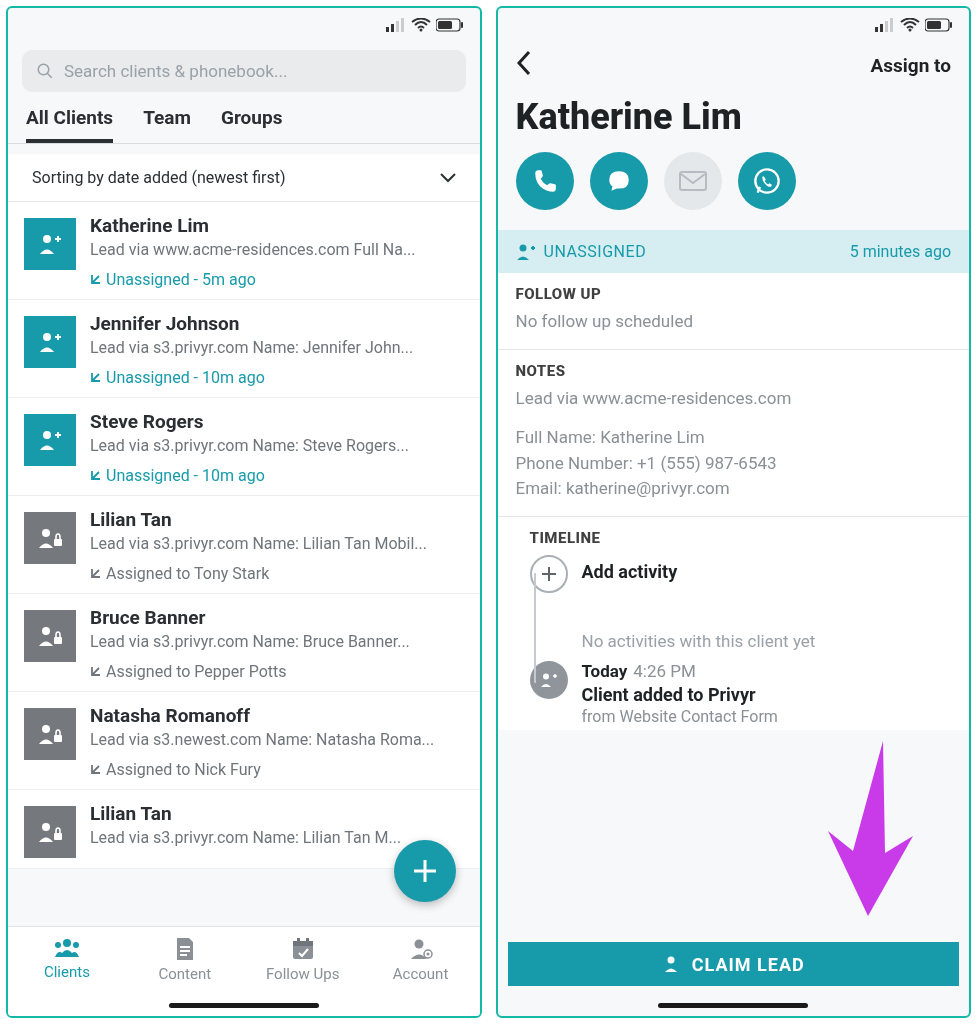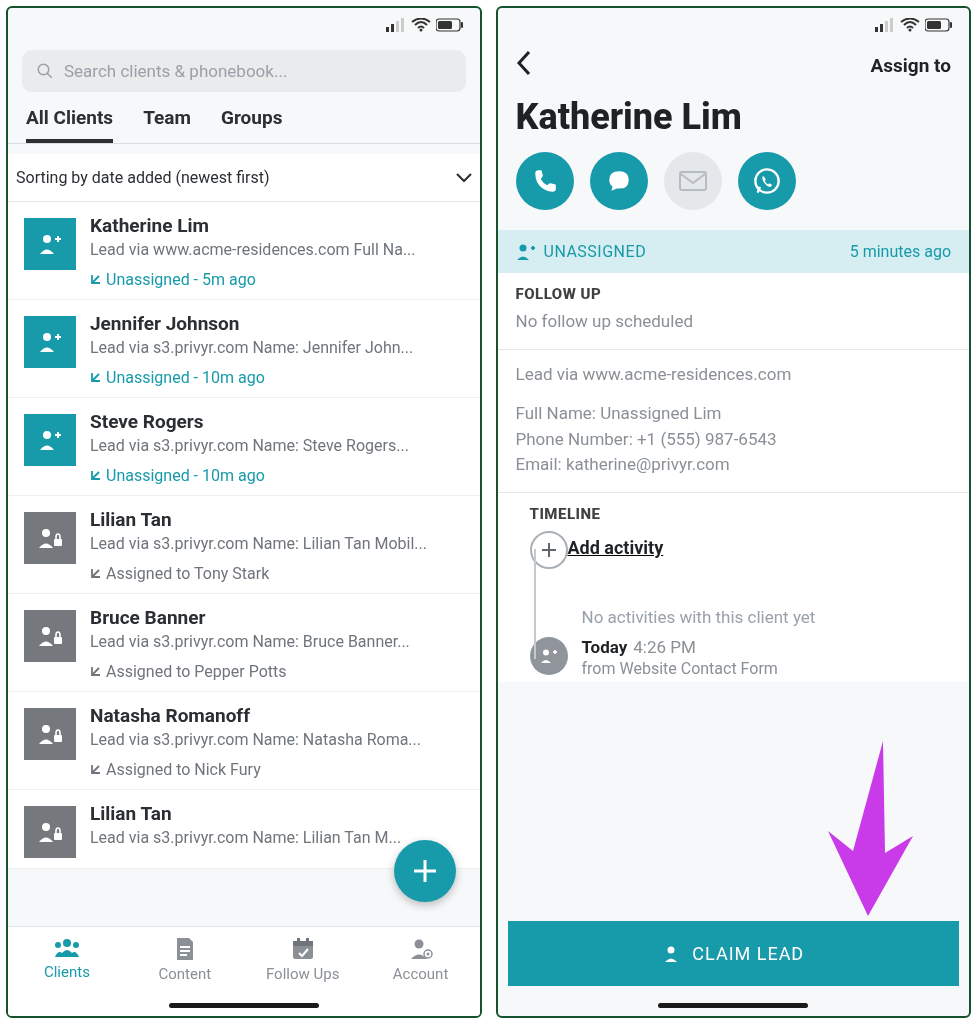--- a/index.html
+++ b/index.html
@@ -6,21 +6,21 @@
   body {
     font-family: -apple-system, BlinkMacSystemFont, "Segoe UI", Roboto, Arial, sans-serif;
     background: #fff;
     width: 977px;
     height: 1024px;
     display: flex;
     gap: 14px;
     padding: 6px;
   }
   .phone {
-    border: 2px solid #14532d;
+    border: 2px solid #14b8a6;
     border-radius: 6px;
     background: #f7f8f9;
     flex: 1;
     display: flex;
     flex-direction: column;
     overflow: hidden;
     position: relative;
   }
   .status-bar {
     height: 34px;
@@ -50,21 +50,21 @@
     padding: 8px 18px 0;
     font-weight: 700;
     font-size: 19px;
     color: #2b2f33;
   }
   .tab { padding-bottom: 10px; cursor: pointer; }
   .tab.active { border-bottom: 4px solid #2b2f33; }
   .divider { height: 1px; background: #d9dde0; }
   .sortbar {
     background: #fff;
-    padding: 14px 8px;
+    padding: 14px 24px;
     display: flex;
     justify-content: space-between;
     align-items: center;
     font-size: 16px;
     color: #2b2f33;
     border-bottom: 1px solid #e4e7ea;
     margin-top: 10px;
   }
   .list { flex: 1; overflow: hidden; background:#f7f8f9; }
   .item {
@@ -167,21 +167,21 @@
   }
   .status-strip .left { display:flex; align-items:center; gap:8px; letter-spacing:0.5px;}
   .section {
     background:#fff;
     padding:12px 18px 14px;
     border-bottom:1px solid #e4e7ea;
   }
   .sec-title { font-weight:800; font-size:15px; letter-spacing:0.5px; color:#404040; margin-bottom:6px;}
   .sec-body { color:#8a9096; font-size:17px; line-height:1.5; }
   .timeline { background:#fff; padding:12px 32px 4px; position:relative; }
-  .tl-row { display:flex; align-items:flex-start; margin-bottom:16px;text-decoration:underline; }
+  .tl-row { display:flex; gap:14px; align-items:flex-start; margin-bottom:16px; }
   .tl-icon {
     width:38px; height:38px; border-radius:50%;
     border:2px solid #a9afb4; background:#fff;
     display:flex; align-items:center; justify-content:center;
     color:#5f6569; font-size:20px; flex-shrink:0;
   }
   .tl-icon.filled { background:#8f959a; color:#fff; border:none;}
   .tl-line {
     position:absolute;
     left:36px; top:56px; width:2px; height:110px;
@@ -190,27 +190,27 @@
   .tl-label { font-weight:700; font-size:18px; color:#1f2225; }
   .tl-empty { color:#9aa1a8; font-size:17px; padding:22px 0 10px 52px;}
   .tl-today-row { display:flex; gap:14px; align-items:flex-start; }
   .tl-today .t1 { font-size:17px; color:#1f2225;}
   .tl-today .t1 .time { color:#8a9096; font-weight:400; margin-left:6px;}
   .tl-today .t2 { font-weight:700; font-size:18px; color:#1f2225; margin-top:3px;}
   .tl-today .t3 { color:#8a9096; font-size:16px; margin-top:2px;}
   .claim {
     background:#179aaa;
     color:#fff;
-    height:65px;
+    height:44px;
     margin:18px 10px 30px;
     display:flex;
     align-items:center;
     justify-content:center;
     gap:10px;
-    font-weight:400;
+    font-weight:700;
     font-size:18px;
     letter-spacing:1px;
   }
   .overlay-arrow {
     position:absolute;
     right:36px;
     bottom:95px;
     pointer-events:none;
   }
 </style>
@@ -350,21 +350,21 @@
     <div class="avatar gray">
           <svg width="26" height="22" viewBox="0 0 26 22">
             <circle cx="9" cy="6" r="4" fill="#fff"></circle>
             <path d="M2 21 Q9 12 16 21 Z" fill="#fff"></path>
             <rect x="17" y="12" width="8" height="7" rx="1" fill="#fff"></rect>
             <path d="M19 12 V10 Q19 7 21 7 Q23 7 23 10 V12" stroke="#fff" stroke-width="1.6" fill="none"></path>
           </svg>
         </div>
     <div class="item-body">
       <div class="item-name">Natasha Romanoff</div>
-      <div class="item-sub">Lead via s3.privyr.com  Name: Natasha Roma...</div>
+      <div class="item-sub">Lead via s3.newest.com  Name: Natasha Roma...</div>
       <div class="item-meta gray"><span class="arrow-dr"><svg width="12" height="12">
                 <path d="M2 2 L2 10 L10 10 M2 10 L9 3" stroke="currentColor" stroke-width="1.8" fill="none"></path>
               </svg></span>Assigned to Nick Fury</div>
     </div>
       </div>
       <div class="item">
     <div class="avatar gray">
           <svg width="26" height="22" viewBox="0 0 26 22">
             <circle cx="9" cy="6" r="4" fill="#fff"></circle>
             <path d="M2 21 Q9 12 16 21 Z" fill="#fff"></path>
@@ -497,24 +497,25 @@
     </div>
     <span>5 minutes ago</span>
   </div>
 
   <div class="section">
     <div class="sec-title">FOLLOW UP</div>
     <div class="sec-body">No follow up scheduled</div>
   </div>
 
   <div class="section">
+    <div class="sec-title">NOTES</div>
     <div class="sec-body">
       <div>Lead via www.acme-residences.com</div>
       <div style="height:14px"></div>
-      <div>Full Name: Unassigned Lim</div>
+      <div>Full Name: Katherine Lim</div>
       <div>Phone Number: +1 (555) 987-6543</div>
       <div>Email: katherine@privyr.com</div>
     </div>
   </div>
 
   <div class="timeline">
     <div class="sec-title">TIMELINE</div>
     <div class="tl-line"></div>
     <div class="tl-row" style="margin-top:8px">
       <div class="tl-icon">
@@ -530,20 +531,21 @@
       <div class="tl-icon filled">
         <svg width="18" height="16" viewBox="0 0 18 16">
             <circle cx="6" cy="4.5" r="3" fill="#fff"></circle>
             <path d="M1 15 Q6 9 11 15 Z" fill="#fff"></path>
             <line x1="13" y1="4" x2="17" y2="4" stroke="#fff" stroke-width="1.6"></line>
             <line x1="15" y1="2" x2="15" y2="6" stroke="#fff" stroke-width="1.6"></line>
           </svg>
       </div>
       <div class="tl-today">
         <div class="t1"><b>Today</b><span class="time">4:26 PM</span></div>
+        <div class="t2">Client added to Privyr</div>
         <div class="t3">from Website Contact Form</div>
       </div>
     </div>
   </div>
 
   <div style="flex:1"></div>
 
   <div class="claim">
     <svg width="20" height="20" viewBox="0 0 20 20">
         <circle cx="9" cy="6" r="3.5" fill="#fff"></circle>

